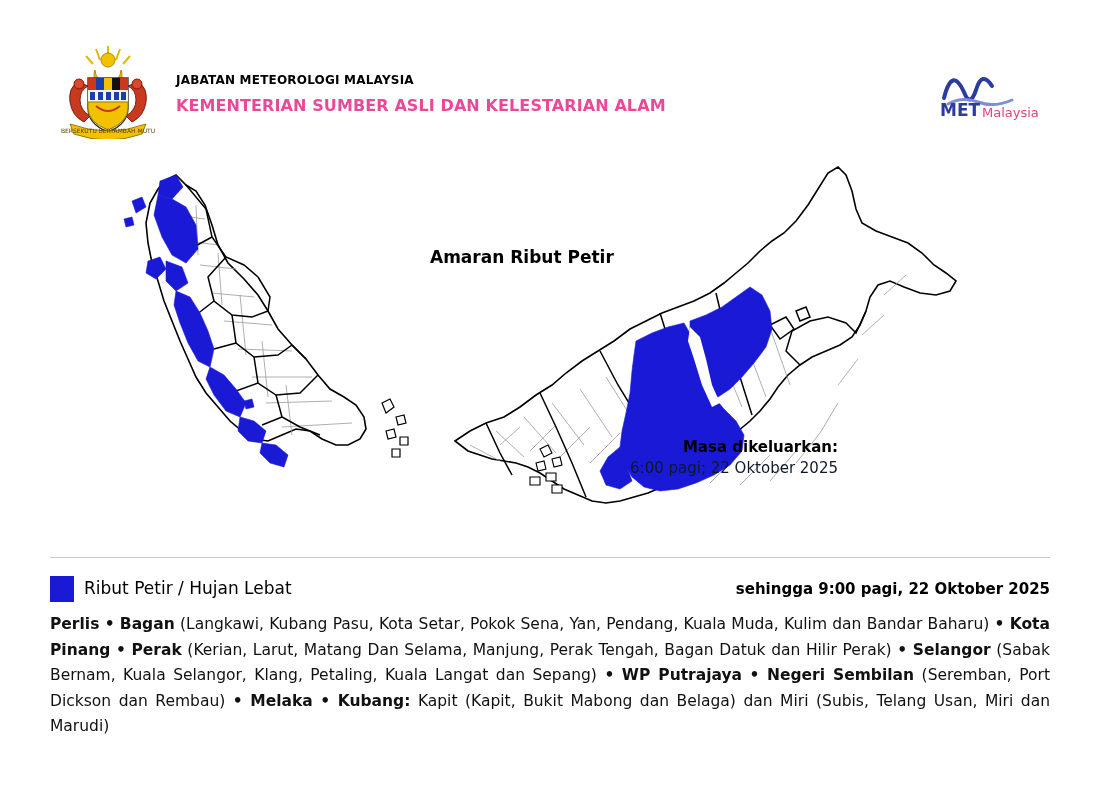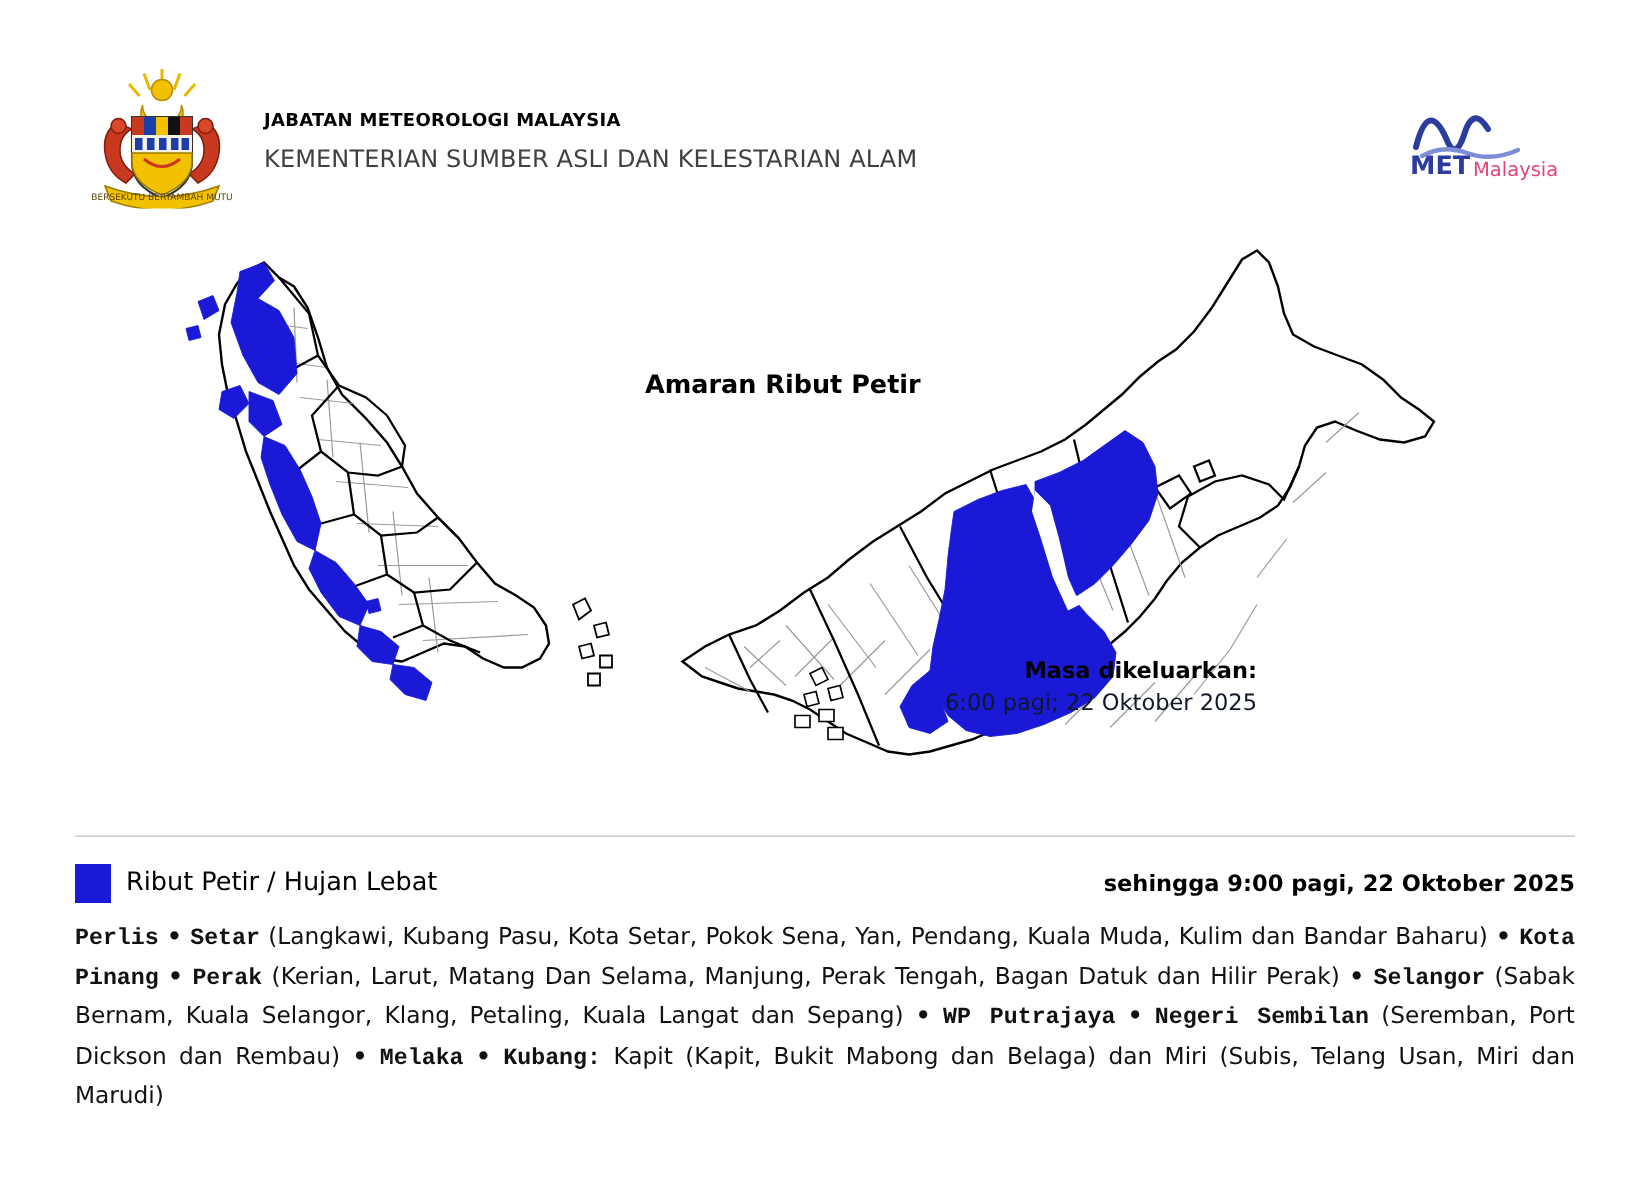--- a/index.html
+++ b/index.html
@@ -45,23 +45,23 @@
   }
   .header-line1 {
     font-size: 12px;
     font-weight: bold;
     letter-spacing: 0.2px;
     color: #000;
     line-height: 24px;
   }
   .header-line2 {
     font-size: 16px;
-    font-weight: normal;
+    font-weight: bold;
     letter-spacing: 0.1px;
-    color: #404040;
+    color: #ec4899;
     line-height: 24px;
     margin-top: 2px;
   }
 
   .met-logo {
     position: absolute;
     right: 48px;
     top: 58px;
     width: 120px;
     height: 62px;
@@ -152,21 +152,21 @@
     position: absolute;
     left: 50px;
     top: 612px;
     width: 1000px;
     font-size: 15.5px;
     line-height: 25.5px;
     color: #111;
     text-align: justify;
     text-justify: inter-word;
   }
-  .body-text b { font-weight: bold; font-family: Liberation Mono, monospace; }
+  .body-text b { font-weight: bold; }
   .sep { font-weight: bold; }
 </style>
 </head>
 <body>
 
 <div class="page">
 
   <div class="header">
 
     <div class="crest">
@@ -385,21 +385,21 @@
 
   <div class="legend-row">
     <div class="legend-swatch"></div>
     <div class="legend-label">Ribut Petir / Hujan Lebat</div>
     <div class="legend-until">sehingga 9:00 pagi, 22 Oktober 2025</div>
   </div>
 
   <div class="body-text">
     <b>Perlis</b>
     <span class="sep">•</span>
-    <b>Setar</b>
+    <b>Bagan</b>
     <span>(Langkawi, Kubang Pasu, Kota Setar, Pokok Sena, Yan, Pendang, Kuala Muda, Kulim dan Bandar Baharu)</span>
     <span class="sep">•</span>
     <b>Kota Pinang</b>
     <span class="sep">•</span>
     <b>Perak</b>
     <span>(Kerian, Larut, Matang Dan Selama, Manjung, Perak Tengah, Bagan Datuk dan Hilir Perak)</span>
     <span class="sep">•</span>
     <b>Selangor</b>
     <span>(Sabak Bernam, Kuala Selangor, Klang, Petaling, Kuala Langat dan Sepang)</span>
     <span class="sep">•</span>

